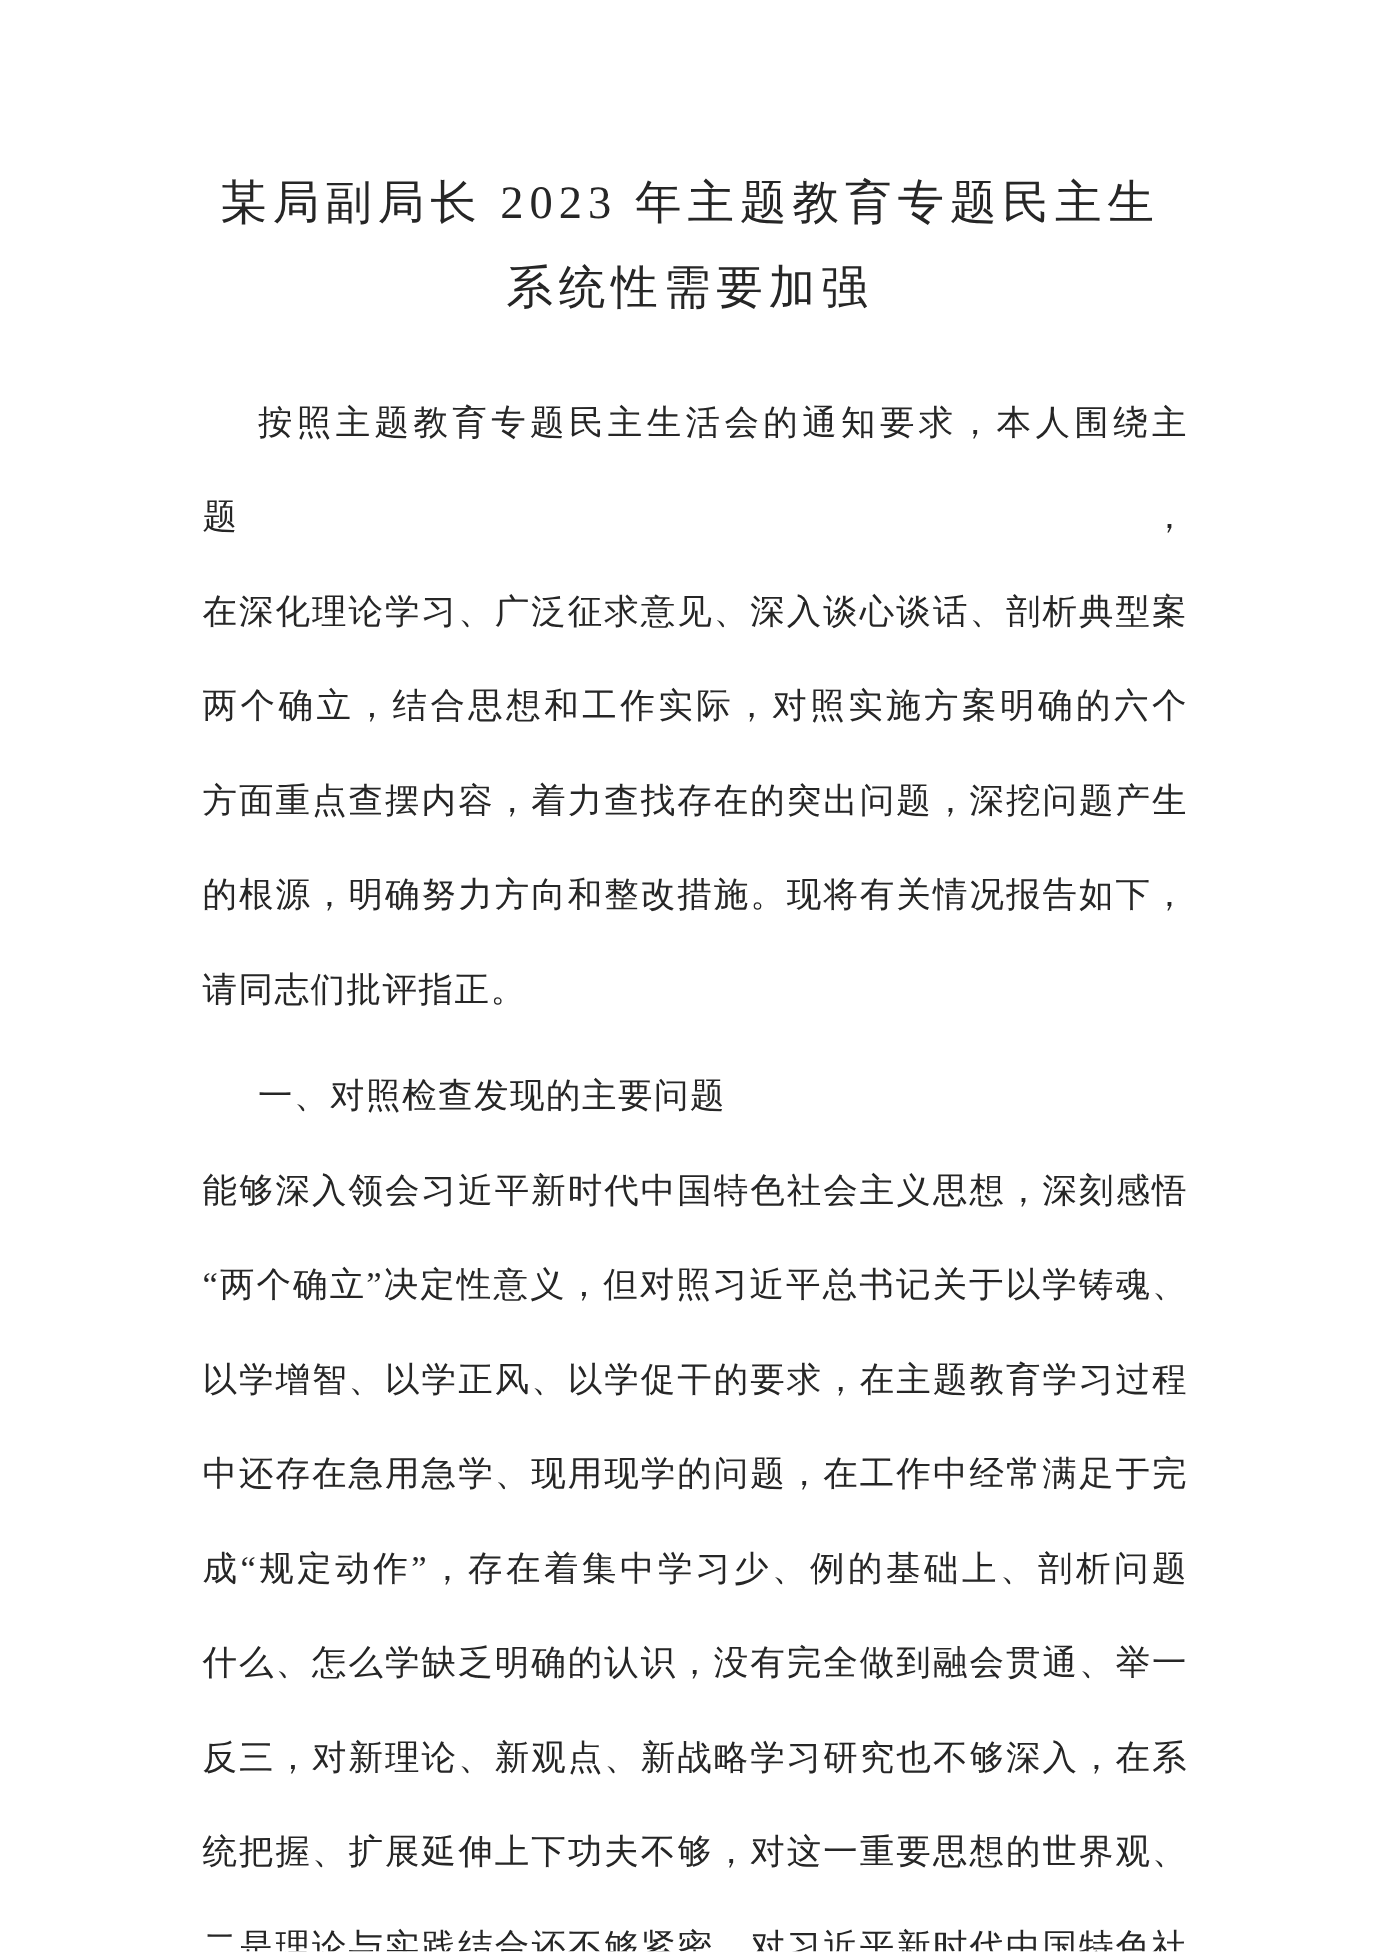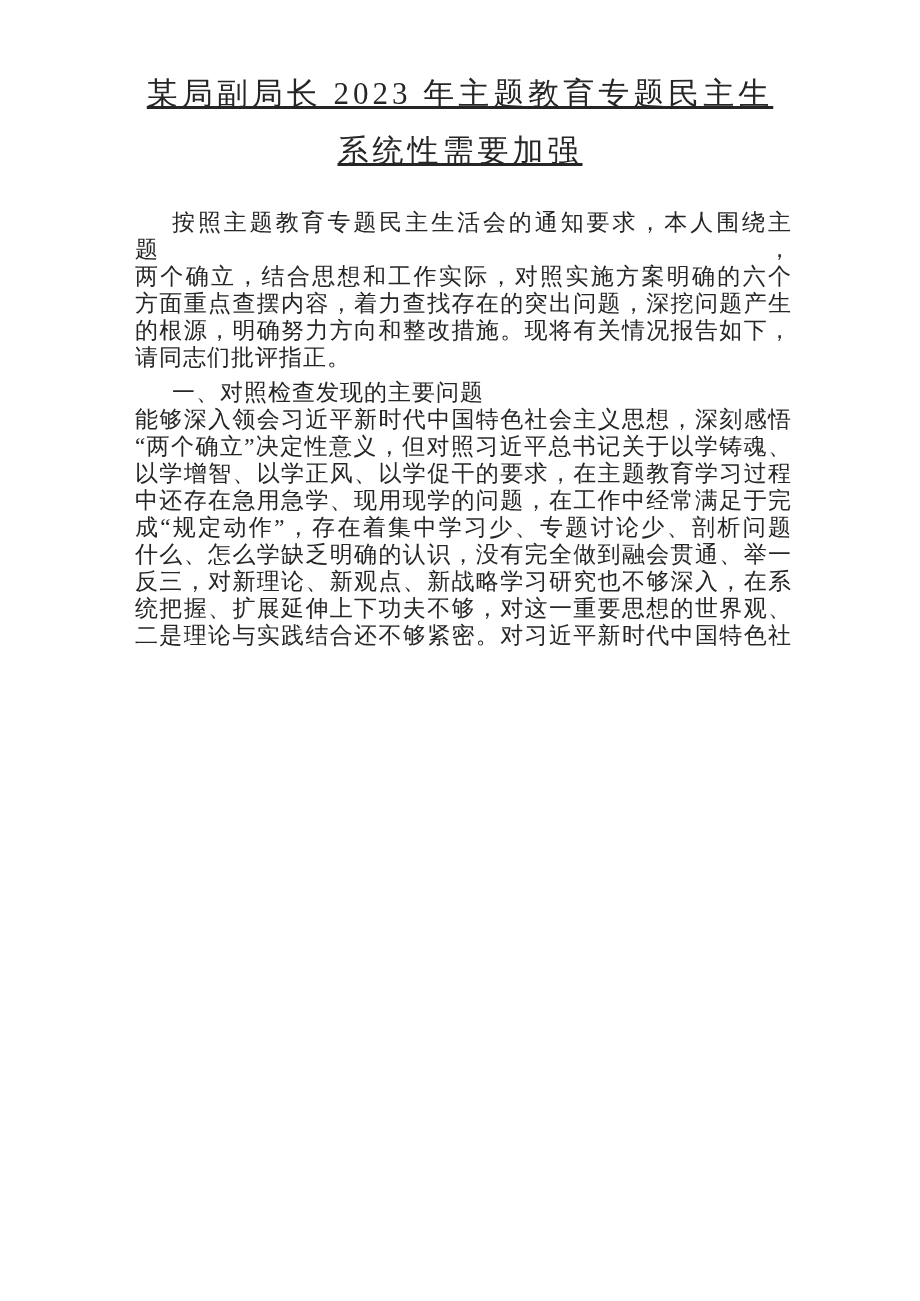--- a/index.html
+++ b/index.html
@@ -10,39 +10,38 @@
   .page {
     position: relative;
     width: 920px;
     height: 1301px;
     background: #ffffff;
     overflow: hidden;
     font-family: "Liberation Serif", "DejaVu Serif", serif;
     color: #262626;
   }
   .title-block {
-    padding-top: 65px;
+    padding-top: 106px;
     text-align: center;
-    text-decoration: underline;
   }
   .title-line {
     font-size: 31px;
     line-height: 57px;
     letter-spacing: 4px;
     font-weight: 400;
     white-space: nowrap;
   }
   .body-block {
     margin-top: 30px;
     margin-left: 135px;
     width: 657px;
   }
   .bline {
     font-size: 23px;
-    line-height: 27px;
+    line-height: 63px;
     letter-spacing: 1px;
     text-align: justify;
     text-align-last: justify;
     text-justify: distribute;
   }
   .bline.pend {
     text-align-last: left;
   }
   .bline.ind {
     text-indent: 37px;
@@ -57,29 +56,30 @@
 
 <div class="page">
 
   <div class="title-block">
     <div class="title-line">某局副局长 2023 年主题教育专题民主生</div>
     <div class="title-line">系统性需要加强</div>
   </div>
 
   <div class="body-block">
     <div class="bline ind">按照主题教育专题民主生活会的通知要求，本人围绕主题，</div>
+    <div class="bline">在深化理论学习、广泛征求意见、深入谈心谈话、剖析典型案</div>
     <div class="bline">两个确立，结合思想和工作实际，对照实施方案明确的六个</div>
     <div class="bline">方面重点查摆内容，着力查找存在的突出问题，深挖问题产生</div>
     <div class="bline">的根源，明确努力方向和整改措施。现将有关情况报告如下，</div>
     <div class="bline pend">请同志们批评指正。</div>
     <div class="bline ind pend hgap">一、对照检查发现的主要问题</div>
     <div class="bline">能够深入领会习近平新时代中国特色社会主义思想，深刻感悟</div>
     <div class="bline">“两个确立”决定性意义，但对照习近平总书记关于以学铸魂、</div>
     <div class="bline">以学增智、以学正风、以学促干的要求，在主题教育学习过程</div>
     <div class="bline">中还存在急用急学、现用现学的问题，在工作中经常满足于完</div>
-    <div class="bline">成“规定动作”，存在着集中学习少、专题讨论少、剖析问题</div>
+    <div class="bline">成“规定动作”，存在着集中学习少、例的基础上、剖析问题</div>
     <div class="bline">什么、怎么学缺乏明确的认识，没有完全做到融会贯通、举一</div>
     <div class="bline">反三，对新理论、新观点、新战略学习研究也不够深入，在系</div>
     <div class="bline">统把握、扩展延伸上下功夫不够，对这一重要思想的世界观、</div>
     <div class="bline">二是理论与实践结合还不够紧密。对习近平新时代中国特色社</div>
   </div>
 
 </div>
 
 </body></html>

